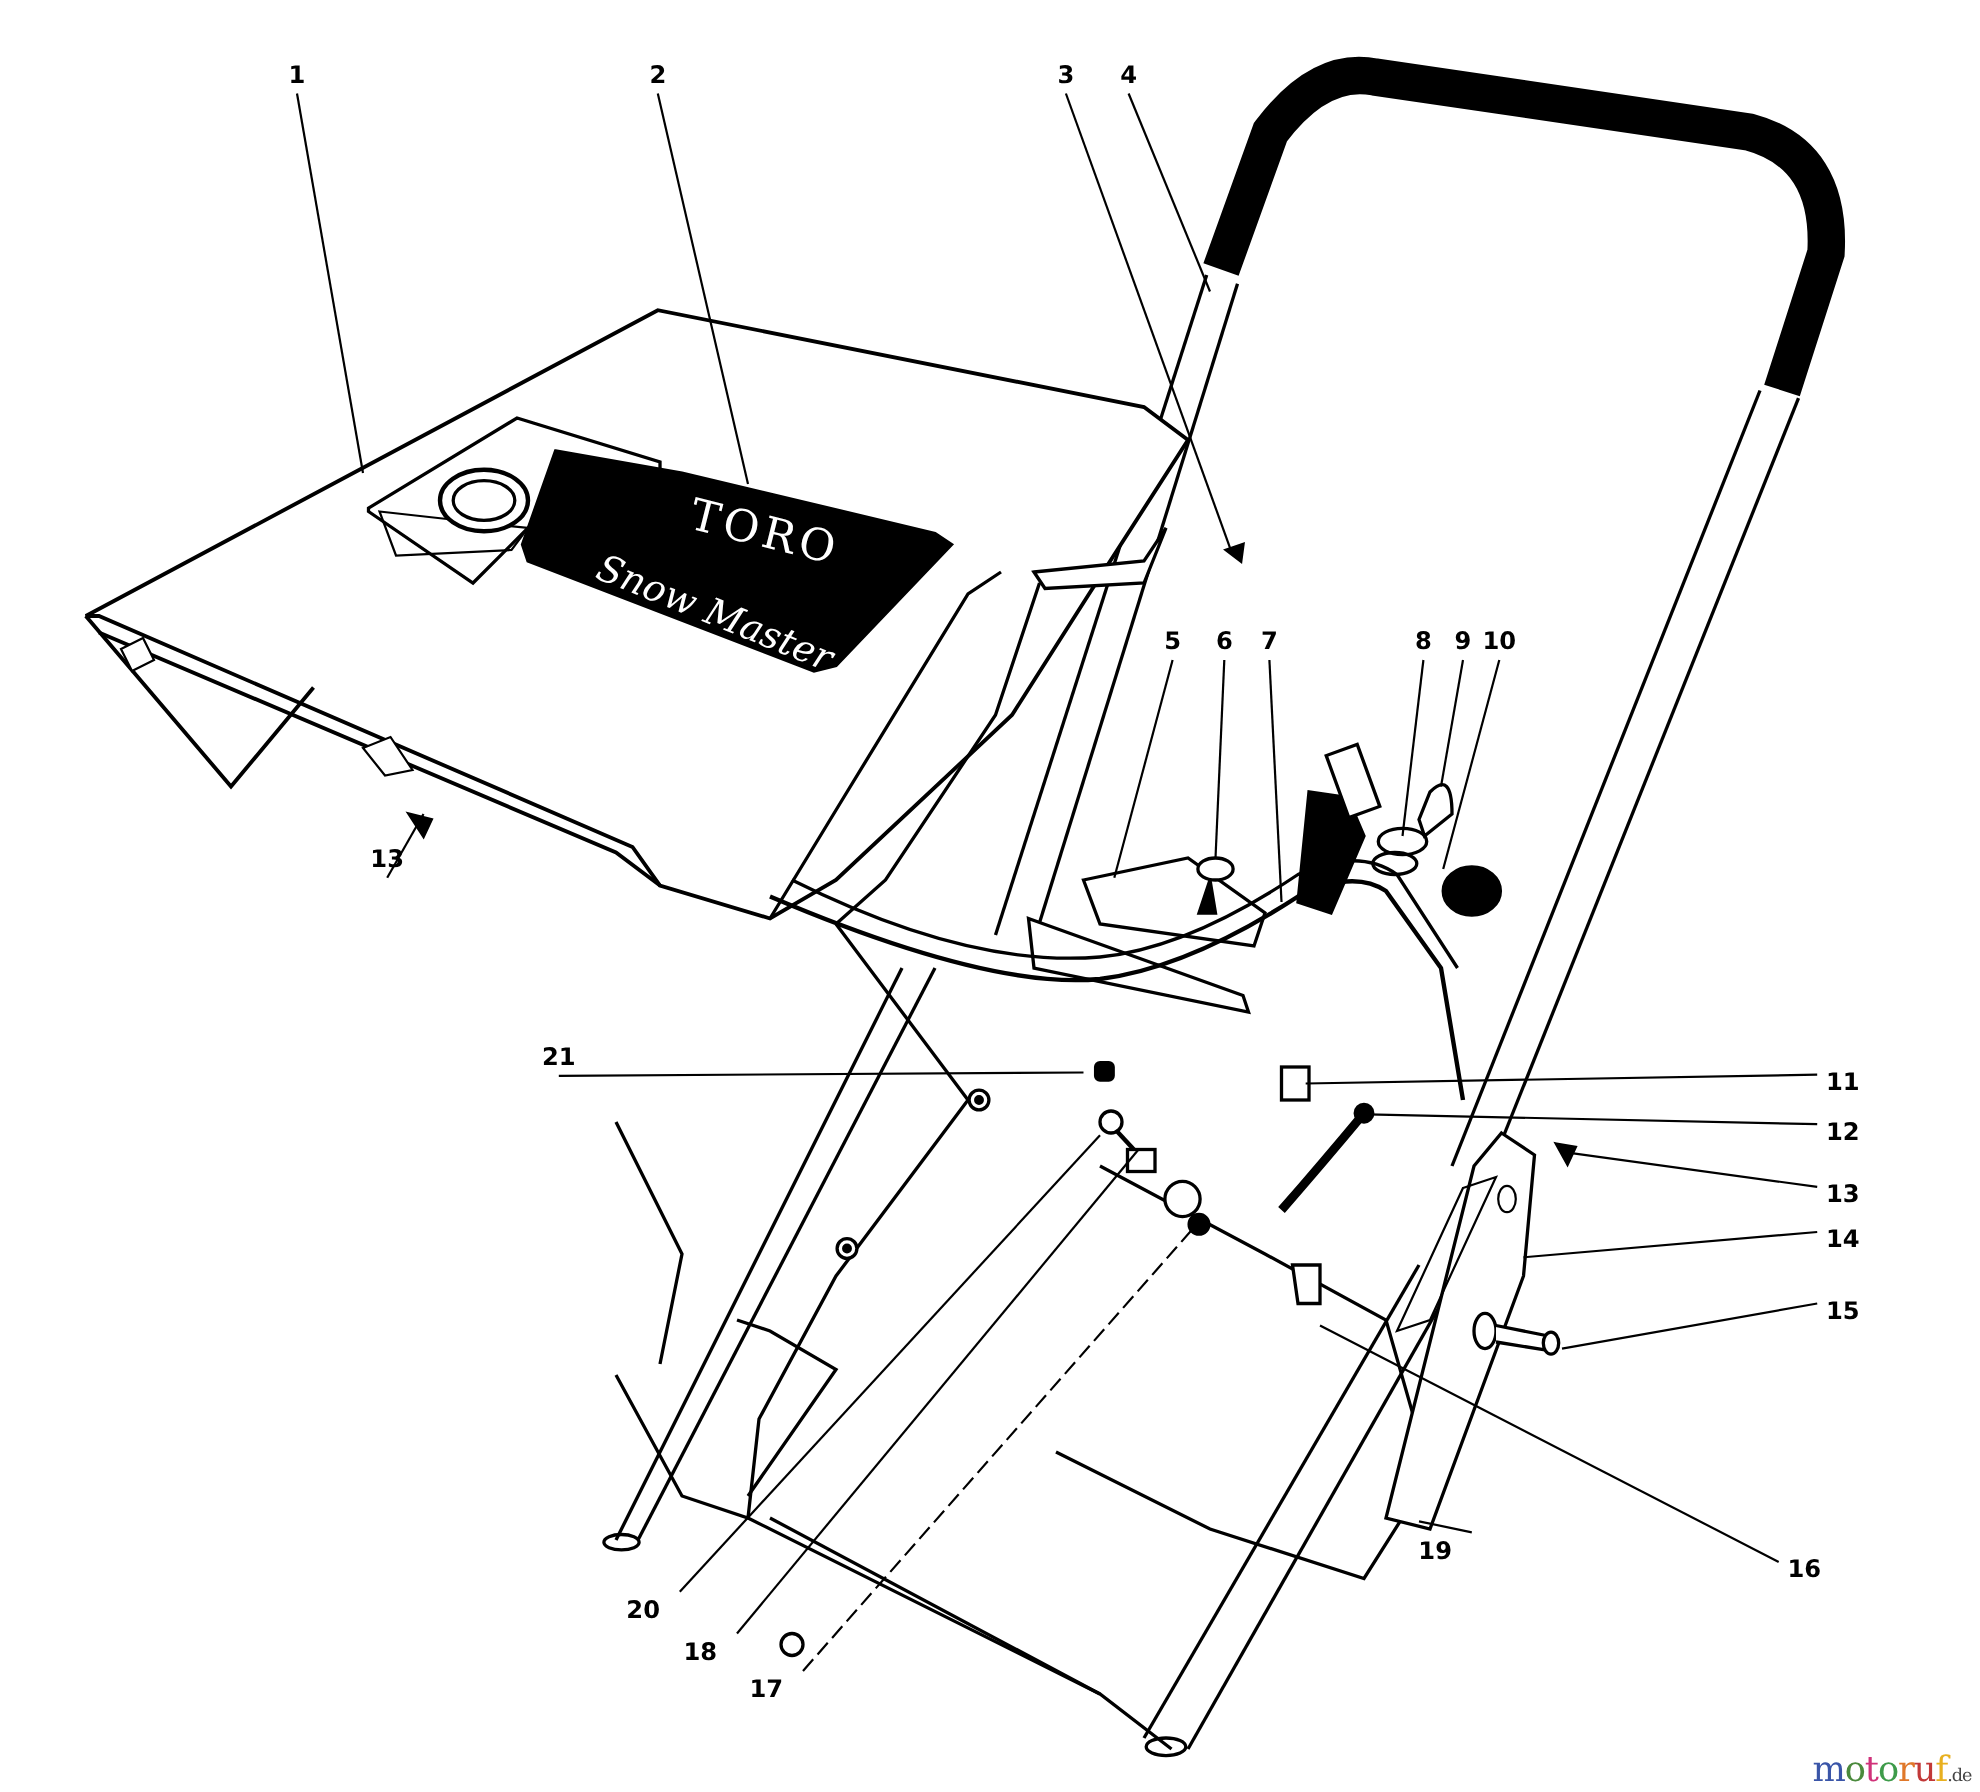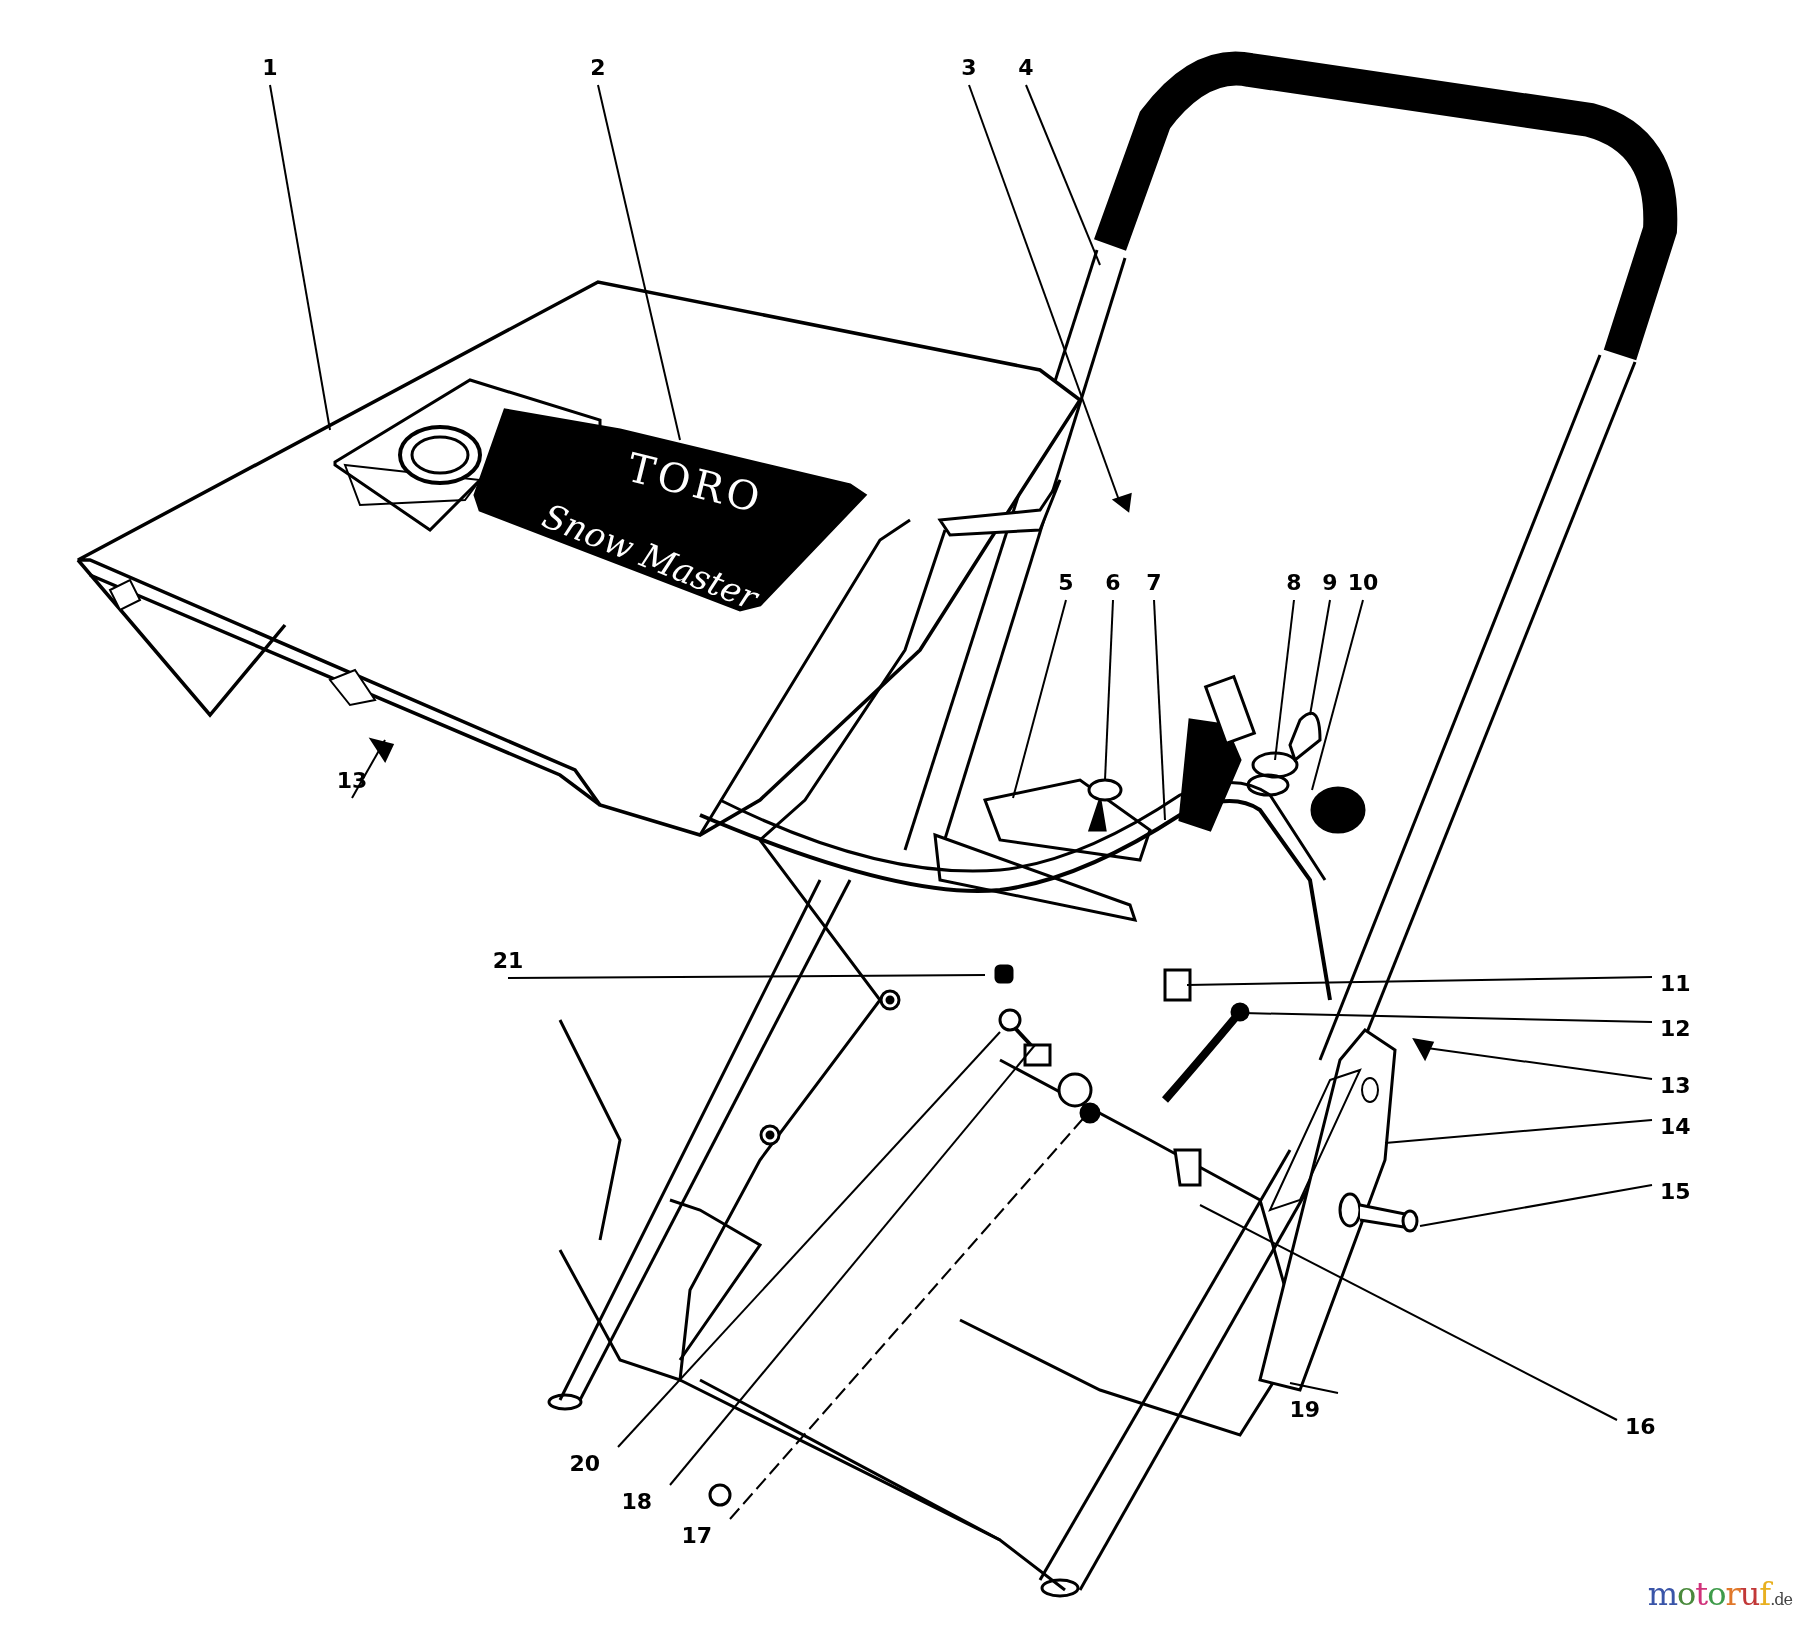--- a/index.html
+++ b/index.html
@@ -3,21 +3,21 @@
 <meta charset="utf-8">
 <style>
   html, body { margin: 0; padding: 0; background: #ffffff; }
   body { width: 1800px; height: 1629px; position: relative; overflow: hidden;
          font-family: "DejaVu Sans", sans-serif; }
   #diagram { position: absolute; left: 0; top: 0; width: 1800px; height: 1629px; }
   .callout-label { font-family: "DejaVu Sans", sans-serif; font-weight: bold;
                    font-size: 22px; fill: #000; }
   .decal-text-1 { font-family: "DejaVu Serif", serif; font-size: 40px; fill: #fff; letter-spacing: 4px; }
   .decal-text-2 { font-family: "DejaVu Serif", serif; font-style: italic; font-size: 34px; fill: #fff; }
-  .watermark { position: absolute; right: 8px; bottom: 16px; font-family: "DejaVu Serif", serif;
+  .watermark { position: absolute; right: 8px; bottom: 2px; font-family: "DejaVu Serif", serif;
                font-size: 32px; letter-spacing: -1px; }
   .watermark .tld { font-size: 16px; color: #444; }
   .wm-m { color: #3a55a8; } .wm-o1 { color: #4a8a3c; } .wm-t { color: #d0327a; }
   .wm-o2 { color: #3e9b4a; } .wm-r { color: #e0782a; } .wm-u { color: #c23838; } .wm-f { color: #e8b020; }
 </style>
 </head>
 <body>
 
 <svg id="diagram" viewBox="0 0 1800 1629" xmlns="http://www.w3.org/2000/svg">
 

